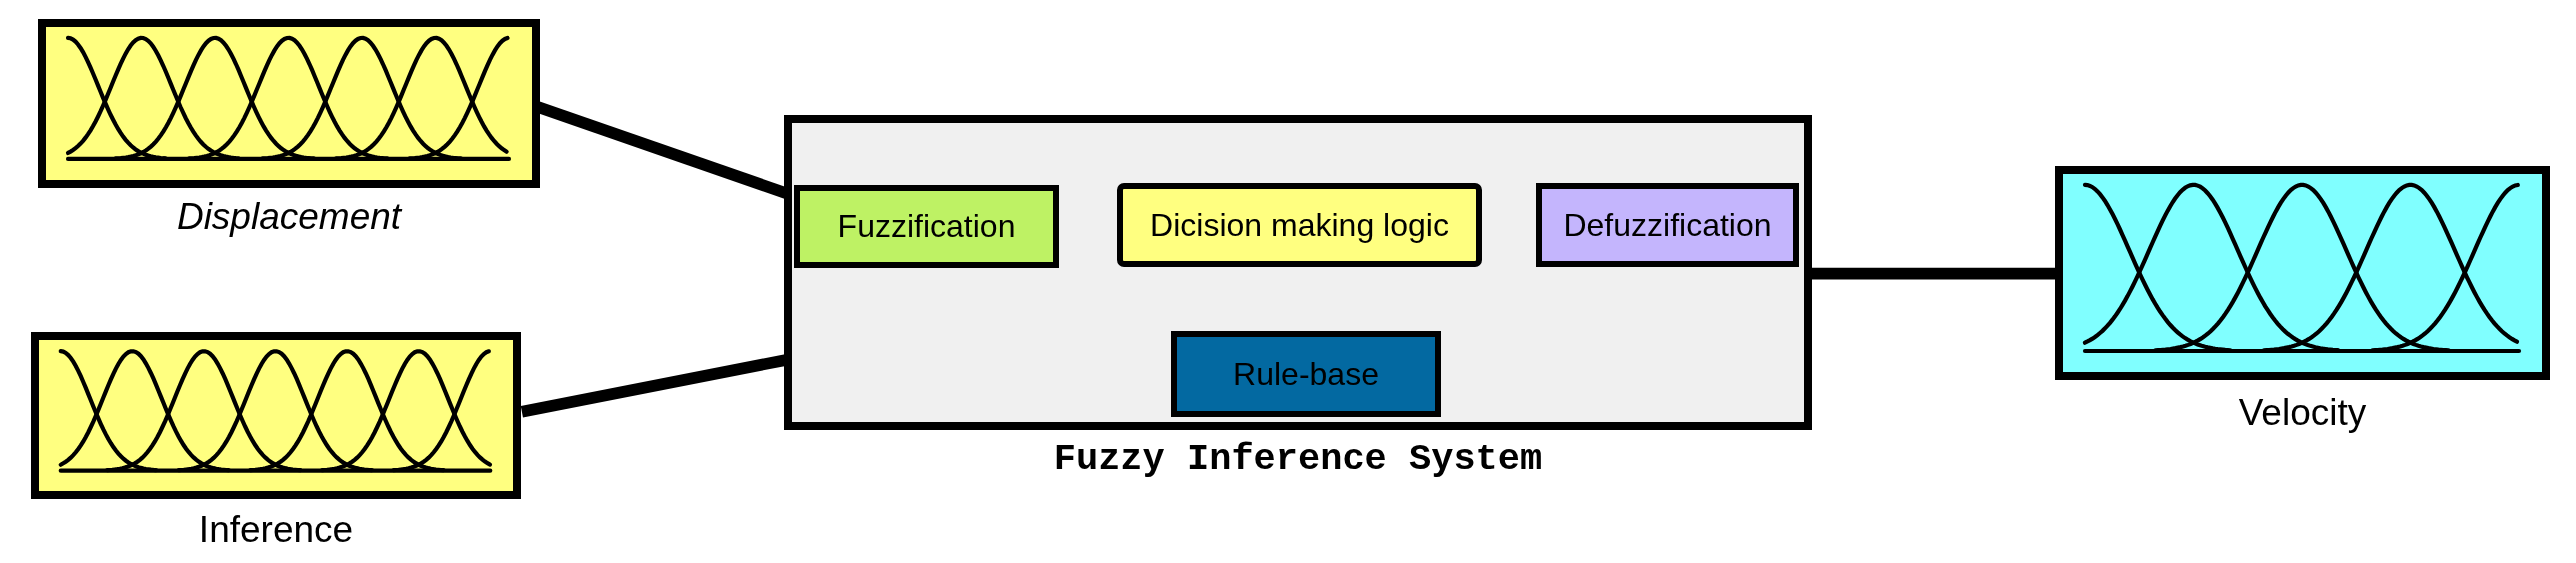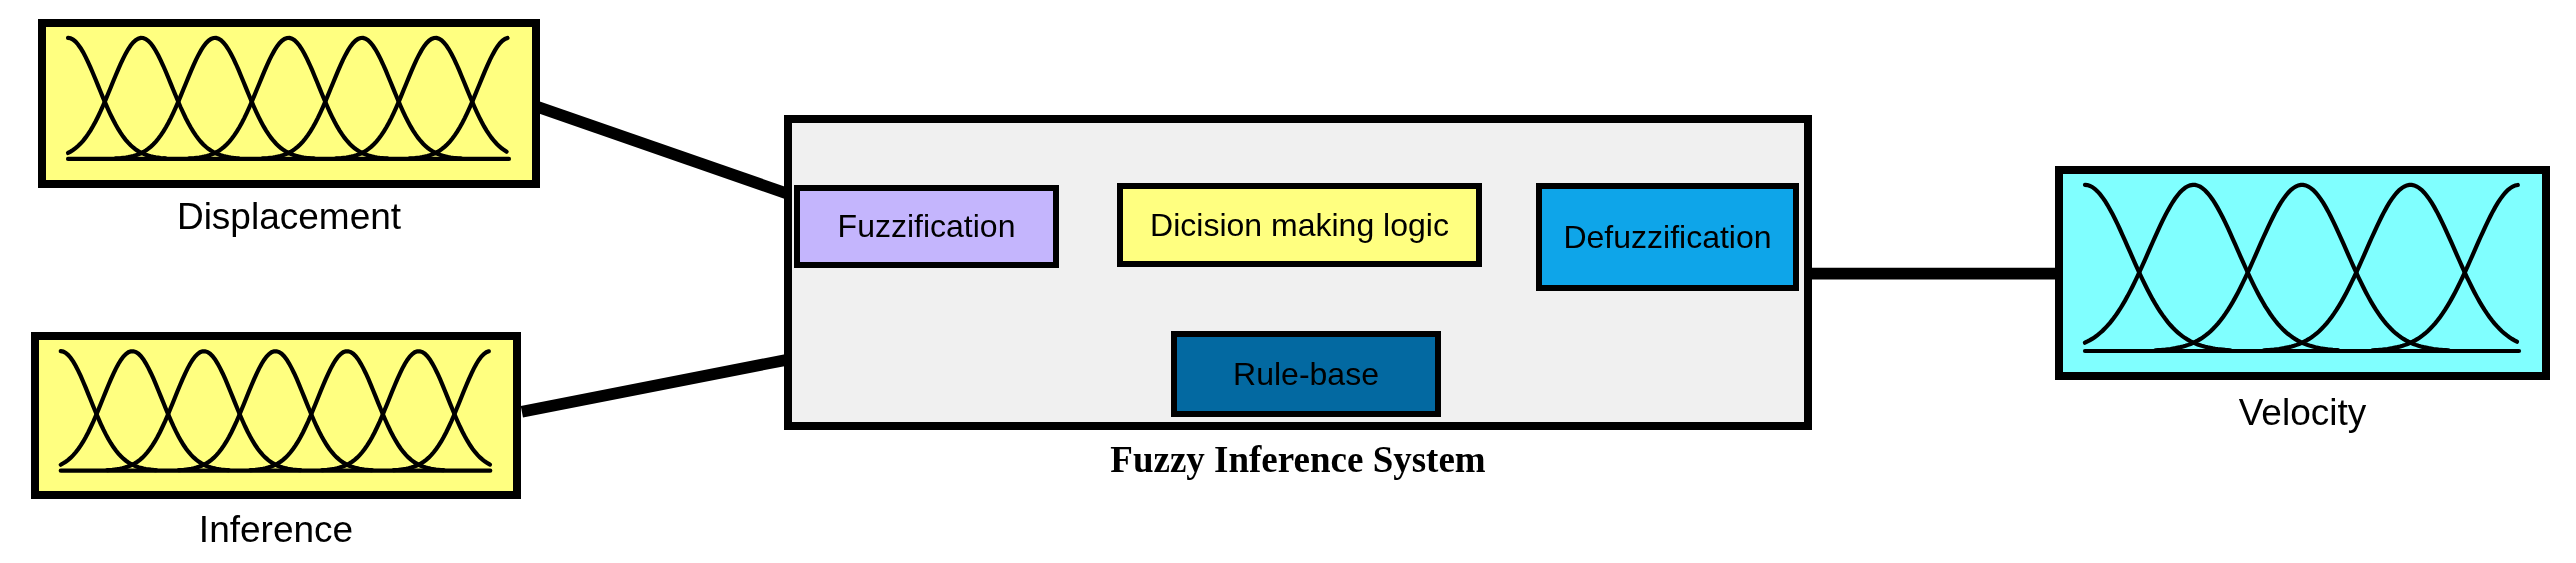--- a/index.html
+++ b/index.html
@@ -46,21 +46,21 @@
     justify-content: center;
     font-size: 32px;
     color: #000000;
     z-index: 2;
     white-space: nowrap;
   }
 
   .fis-caption {
     position: absolute;
     text-align: center;
-    font-family: Liberation Serif, serif;
+    font-family: Liberation Mono, monospace;
     font-weight: bold;
     font-size: 37px;
     color: #000000;
     z-index: 1;
   }
 </style>
 </head>
 <body>
 
 <div id="canvas">
@@ -84,46 +84,46 @@
         <path d="M 26 158 L 554 158" fill="none" stroke="#000000" stroke-width="5" stroke-linecap="round"></path>
         <path d="M 26.0 13.0 L 29.0 13.5 L 32.0 15.0 L 35.0 17.5 L 38.0 20.9 L 41.0 25.1 L 44.0 30.1 L 47.0 35.8 L 50.0 42.0 L 53.0 48.7 L 56.0 55.7 L 59.0 62.9 L 62.0 70.2 L 65.0 77.6 L 68.0 84.8 L 71.0 91.8 L 74.0 98.6 L 77.0 105.1 L 80.0 111.1 L 83.0 116.8 L 86.0 122.1 L 89.0 126.8 L 92.0 131.2 L 95.0 135.1 L 98.0 138.5 L 101.0 141.6 L 104.0 144.3 L 107.0 146.6 L 110.0 148.6 L 113.0 150.3 L 116.0 151.7 L 119.0 152.9 L 122.0 153.9 L 125.0 154.7 L 128.0 155.4 L 131.0 156.0 L 134.0 156.4 L 137.0 156.8 L 140.0 157.1 L 143.0 157.3" fill="none" stroke="#000000" stroke-width="5" stroke-linecap="round"></path>
         <path d="M 26.0 150.8 L 29.0 149.2 L 32.0 147.3 L 35.0 145.1 L 38.0 142.5 L 41.0 139.6 L 44.0 136.3 L 47.0 132.5 L 50.0 128.3 L 53.0 123.7 L 56.0 118.6 L 59.0 113.1 L 62.0 107.1 L 65.0 100.8 L 68.0 94.1 L 71.0 87.2 L 74.0 80.0 L 77.0 72.7 L 80.0 65.3 L 83.0 58.1 L 86.0 51.0 L 89.0 44.2 L 92.0 37.8 L 95.0 31.9 L 98.0 26.7 L 101.0 22.2 L 104.0 18.5 L 107.0 15.7 L 110.0 13.9 L 113.0 13.1 L 116.0 13.2 L 119.0 14.4 L 122.0 16.6 L 125.0 19.6 L 128.0 23.6 L 131.0 28.4 L 134.0 33.8 L 137.0 39.9 L 140.0 46.4 L 143.0 53.3 L 146.0 60.5 L 149.0 67.8 L 152.0 75.1 L 155.0 82.4 L 158.0 89.5 L 161.0 96.4 L 164.0 102.9 L 167.0 109.2 L 170.0 115.0 L 173.0 120.4 L 176.0 125.3 L 179.0 129.8 L 182.0 133.8 L 185.0 137.4 L 188.0 140.6 L 191.0 143.4 L 194.0 145.8 L 197.0 147.9 L 200.0 149.7 L 203.0 151.3 L 206.0 152.5 L 209.0 153.6 L 212.0 154.5 L 215.0 155.2 L 218.0 155.8 L 221.0 156.3 L 224.0 156.7 L 227.0 157.0 L 230.0 157.2" fill="none" stroke="#000000" stroke-width="5" stroke-linecap="round"></path>
         <path d="M 83.2 157.4 L 86.2 157.2 L 89.2 157.0 L 92.2 156.6 L 95.2 156.3 L 98.2 155.8 L 101.2 155.2 L 104.2 154.4 L 107.2 153.5 L 110.2 152.5 L 113.2 151.2 L 116.2 149.6 L 119.2 147.8 L 122.2 145.7 L 125.2 143.2 L 128.2 140.4 L 131.2 137.2 L 134.2 133.6 L 137.2 129.5 L 140.2 125.0 L 143.2 120.0 L 146.2 114.6 L 149.2 108.8 L 152.2 102.5 L 155.2 95.9 L 158.2 89.0 L 161.2 81.9 L 164.2 74.6 L 167.2 67.3 L 170.2 60.0 L 173.2 52.8 L 176.2 46.0 L 179.2 39.4 L 182.2 33.4 L 185.2 28.0 L 188.2 23.3 L 191.2 19.4 L 194.2 16.4 L 197.2 14.3 L 200.2 13.2 L 203.2 13.1 L 206.2 14.0 L 209.2 15.9 L 212.2 18.7 L 215.2 22.5 L 218.2 27.0 L 221.2 32.3 L 224.2 38.2 L 227.2 44.6 L 230.2 51.4 L 233.2 58.6 L 236.2 65.8 L 239.2 73.2 L 242.2 80.5 L 245.2 87.6 L 248.2 94.6 L 251.2 101.2 L 254.2 107.5 L 257.2 113.5 L 260.2 119.0 L 263.2 124.0 L 266.2 128.6 L 269.2 132.8 L 272.2 136.5 L 275.2 139.8 L 278.2 142.7 L 281.2 145.2 L 284.2 147.4 L 287.2 149.3 L 290.2 150.9 L 293.2 152.2 L 296.2 153.3 L 299.2 154.3 L 302.2 155.0 L 305.2 155.7 L 308.2 156.2 L 311.2 156.6 L 314.2 156.9 L 317.2 157.2 L 320.2 157.4" fill="none" stroke="#000000" stroke-width="5" stroke-linecap="round"></path>
         <path d="M 171.2 157.4 L 174.2 157.2 L 177.2 157.0 L 180.2 156.6 L 183.2 156.3 L 186.2 155.8 L 189.2 155.2 L 192.2 154.4 L 195.2 153.5 L 198.2 152.5 L 201.2 151.2 L 204.2 149.6 L 207.2 147.8 L 210.2 145.7 L 213.2 143.2 L 216.2 140.4 L 219.2 137.2 L 222.2 133.6 L 225.2 129.5 L 228.2 125.0 L 231.2 120.0 L 234.2 114.6 L 237.2 108.8 L 240.2 102.5 L 243.2 95.9 L 246.2 89.0 L 249.2 81.9 L 252.2 74.6 L 255.2 67.3 L 258.2 60.0 L 261.2 52.8 L 264.2 46.0 L 267.2 39.4 L 270.2 33.4 L 273.2 28.0 L 276.2 23.3 L 279.2 19.4 L 282.2 16.4 L 285.2 14.3 L 288.2 13.2 L 291.2 13.1 L 294.2 14.0 L 297.2 15.9 L 300.2 18.7 L 303.2 22.5 L 306.2 27.0 L 309.2 32.3 L 312.2 38.2 L 315.2 44.6 L 318.2 51.4 L 321.2 58.6 L 324.2 65.8 L 327.2 73.2 L 330.2 80.5 L 333.2 87.6 L 336.2 94.6 L 339.2 101.2 L 342.2 107.5 L 345.2 113.5 L 348.2 119.0 L 351.2 124.0 L 354.2 128.6 L 357.2 132.8 L 360.2 136.5 L 363.2 139.8 L 366.2 142.7 L 369.2 145.2 L 372.2 147.4 L 375.2 149.3 L 378.2 150.9 L 381.2 152.2 L 384.2 153.3 L 387.2 154.3 L 390.2 155.0 L 393.2 155.7 L 396.2 156.2 L 399.2 156.6 L 402.2 156.9 L 405.2 157.2 L 408.2 157.4" fill="none" stroke="#000000" stroke-width="5" stroke-linecap="round"></path>
         <path d="M 259.2 157.4 L 262.2 157.2 L 265.2 157.0 L 268.2 156.6 L 271.2 156.3 L 274.2 155.8 L 277.2 155.2 L 280.2 154.4 L 283.2 153.5 L 286.2 152.5 L 289.2 151.2 L 292.2 149.6 L 295.2 147.8 L 298.2 145.7 L 301.2 143.2 L 304.2 140.4 L 307.2 137.2 L 310.2 133.6 L 313.2 129.5 L 316.2 125.0 L 319.2 120.0 L 322.2 114.6 L 325.2 108.8 L 328.2 102.5 L 331.2 95.9 L 334.2 89.0 L 337.2 81.9 L 340.2 74.6 L 343.2 67.3 L 346.2 60.0 L 349.2 52.8 L 352.2 46.0 L 355.2 39.4 L 358.2 33.4 L 361.2 28.0 L 364.2 23.3 L 367.2 19.4 L 370.2 16.4 L 373.2 14.3 L 376.2 13.2 L 379.2 13.1 L 382.2 14.0 L 385.2 15.9 L 388.2 18.7 L 391.2 22.5 L 394.2 27.0 L 397.2 32.3 L 400.2 38.2 L 403.2 44.6 L 406.2 51.4 L 409.2 58.6 L 412.2 65.8 L 415.2 73.2 L 418.2 80.5 L 421.2 87.6 L 424.2 94.6 L 427.2 101.2 L 430.2 107.5 L 433.2 113.5 L 436.2 119.0 L 439.2 124.0 L 442.2 128.6 L 445.2 132.8 L 448.2 136.5 L 451.2 139.8 L 454.2 142.7 L 457.2 145.2 L 460.2 147.4 L 463.2 149.3 L 466.2 150.9 L 469.2 152.2 L 472.2 153.3 L 475.2 154.3 L 478.2 155.0 L 481.2 155.7 L 484.2 156.2 L 487.2 156.6 L 490.2 156.9 L 493.2 157.2 L 496.2 157.4" fill="none" stroke="#000000" stroke-width="5" stroke-linecap="round"></path>
         <path d="M 347.2 157.4 L 350.2 157.2 L 353.2 157.0 L 356.2 156.6 L 359.2 156.3 L 362.2 155.8 L 365.2 155.2 L 368.2 154.4 L 371.2 153.5 L 374.2 152.5 L 377.2 151.2 L 380.2 149.6 L 383.2 147.8 L 386.2 145.7 L 389.2 143.2 L 392.2 140.4 L 395.2 137.2 L 398.2 133.6 L 401.2 129.5 L 404.2 125.0 L 407.2 120.0 L 410.2 114.6 L 413.2 108.8 L 416.2 102.5 L 419.2 95.9 L 422.2 89.0 L 425.2 81.9 L 428.2 74.6 L 431.2 67.3 L 434.2 60.0 L 437.2 52.8 L 440.2 46.0 L 443.2 39.4 L 446.2 33.4 L 449.2 28.0 L 452.2 23.3 L 455.2 19.4 L 458.2 16.4 L 461.2 14.3 L 464.2 13.2 L 467.2 13.1 L 470.2 14.0 L 473.2 15.9 L 476.2 18.7 L 479.2 22.5 L 482.2 27.0 L 485.2 32.3 L 488.2 38.2 L 491.2 44.6 L 494.2 51.4 L 497.2 58.6 L 500.2 65.8 L 503.2 73.2 L 506.2 80.5 L 509.2 87.6 L 512.2 94.6 L 515.2 101.2 L 518.2 107.5 L 521.2 113.5 L 524.2 119.0 L 527.2 124.0 L 530.2 128.6 L 533.2 132.8 L 536.2 136.5 L 539.2 139.8 L 542.2 142.7 L 545.2 145.2 L 548.2 147.4 L 551.2 149.3" fill="none" stroke="#000000" stroke-width="5" stroke-linecap="round"></path>
         <path d="M 435.2 157.4 L 438.2 157.2 L 441.2 157.0 L 444.2 156.6 L 447.2 156.3 L 450.2 155.8 L 453.2 155.2 L 456.2 154.4 L 459.2 153.5 L 462.2 152.5 L 465.2 151.2 L 468.2 149.6 L 471.2 147.8 L 474.2 145.7 L 477.2 143.2 L 480.2 140.4 L 483.2 137.2 L 486.2 133.6 L 489.2 129.5 L 492.2 125.0 L 495.2 120.0 L 498.2 114.6 L 501.2 108.8 L 504.2 102.5 L 507.2 95.9 L 510.2 89.0 L 513.2 81.9 L 516.2 74.6 L 519.2 67.3 L 522.2 60.0 L 525.2 52.8 L 528.2 46.0 L 531.2 39.4 L 534.2 33.4 L 537.2 28.0 L 540.2 23.3 L 543.2 19.4 L 546.2 16.4 L 549.2 14.3 L 552.2 13.2" fill="none" stroke="#000000" stroke-width="5" stroke-linecap="round"></path>
       </svg>
   </div>
-  <div class="outer-label" style="left:38px; top:197px; width:502px;">Displacement</div>
+  <div class="outer-label" style="left:38px; top:197px; width:502px;font-style:italic;">Displacement</div>
 
   <div class="mf-box" style="left: 31px; top: 332px; width: 490px; height: 167px; background: rgb(255, 255, 128);">
     <svg width="473" height="151" viewBox="0 0 566 180">
         <path d="M 26 156 L 540 156" fill="none" stroke="#000000" stroke-width="5" stroke-linecap="round"></path>
         <path d="M 26.0 13.0 L 29.0 13.5 L 32.0 15.1 L 35.0 17.7 L 38.0 21.2 L 41.0 25.6 L 44.0 30.7 L 47.0 36.6 L 50.0 43.0 L 53.0 49.9 L 56.0 57.0 L 59.0 64.4 L 62.0 71.8 L 65.0 79.2 L 68.0 86.5 L 71.0 93.5 L 74.0 100.2 L 77.0 106.6 L 80.0 112.6 L 83.0 118.1 L 86.0 123.2 L 89.0 127.8 L 92.0 131.9 L 95.0 135.6 L 98.0 138.8 L 101.0 141.7 L 104.0 144.1 L 107.0 146.2 L 110.0 148.0 L 113.0 149.5 L 116.0 150.8 L 119.0 151.8 L 122.0 152.7 L 125.0 153.4 L 128.0 154.0 L 131.0 154.4 L 134.0 154.8 L 137.0 155.1 L 140.0 155.3" fill="none" stroke="#000000" stroke-width="5" stroke-linecap="round"></path>
         <path d="M 26.0 148.9 L 29.0 147.2 L 32.0 145.3 L 35.0 143.1 L 38.0 140.4 L 41.0 137.4 L 44.0 134.0 L 47.0 130.1 L 50.0 125.8 L 53.0 121.0 L 56.0 115.7 L 59.0 110.0 L 62.0 103.8 L 65.0 97.3 L 68.0 90.4 L 71.0 83.3 L 74.0 75.9 L 77.0 68.5 L 80.0 61.1 L 83.0 53.8 L 86.0 46.8 L 89.0 40.1 L 92.0 33.9 L 95.0 28.3 L 98.0 23.5 L 101.0 19.5 L 104.0 16.4 L 107.0 14.3 L 110.0 13.2 L 113.0 13.1 L 116.0 14.1 L 119.0 16.1 L 122.0 19.1 L 125.0 23.0 L 128.0 27.8 L 131.0 33.3 L 134.0 39.4 L 137.0 46.0 L 140.0 53.0 L 143.0 60.3 L 146.0 67.7 L 149.0 75.1 L 152.0 82.5 L 155.0 89.6 L 158.0 96.5 L 161.0 103.1 L 164.0 109.3 L 167.0 115.1 L 170.0 120.4 L 173.0 125.3 L 176.0 129.7 L 179.0 133.6 L 182.0 137.1 L 185.0 140.1 L 188.0 142.8 L 191.0 145.1 L 194.0 147.0 L 197.0 148.7 L 200.0 150.1 L 203.0 151.3 L 206.0 152.2 L 209.0 153.0 L 212.0 153.7 L 215.0 154.2 L 218.0 154.6 L 221.0 154.9 L 224.0 155.2 L 227.0 155.4" fill="none" stroke="#000000" stroke-width="5" stroke-linecap="round"></path>
         <path d="M 81.7 155.4 L 84.7 155.2 L 87.7 155.0 L 90.7 154.6 L 93.7 154.2 L 96.7 153.7 L 99.7 153.1 L 102.7 152.3 L 105.7 151.4 L 108.7 150.2 L 111.7 148.9 L 114.7 147.2 L 117.7 145.3 L 120.7 143.0 L 123.7 140.4 L 126.7 137.4 L 129.7 134.0 L 132.7 130.1 L 135.7 125.8 L 138.7 121.0 L 141.7 115.7 L 144.7 110.0 L 147.7 103.8 L 150.7 97.3 L 153.7 90.4 L 156.7 83.2 L 159.7 75.9 L 162.7 68.5 L 165.7 61.0 L 168.7 53.8 L 171.7 46.7 L 174.7 40.1 L 177.7 33.9 L 180.7 28.3 L 183.7 23.5 L 186.7 19.5 L 189.7 16.4 L 192.7 14.3 L 195.7 13.2 L 198.7 13.1 L 201.7 14.1 L 204.7 16.1 L 207.7 19.1 L 210.7 23.0 L 213.7 27.8 L 216.7 33.3 L 219.7 39.4 L 222.7 46.0 L 225.7 53.0 L 228.7 60.3 L 231.7 67.7 L 234.7 75.2 L 237.7 82.5 L 240.7 89.7 L 243.7 96.6 L 246.7 103.2 L 249.7 109.4 L 252.7 115.1 L 255.7 120.4 L 258.7 125.3 L 261.7 129.7 L 264.7 133.6 L 267.7 137.1 L 270.7 140.1 L 273.7 142.8 L 276.7 145.1 L 279.7 147.1 L 282.7 148.7 L 285.7 150.1 L 288.7 151.3 L 291.7 152.2 L 294.7 153.0 L 297.7 153.7 L 300.7 154.2 L 303.7 154.6 L 306.7 154.9 L 309.7 155.2 L 312.7 155.4" fill="none" stroke="#000000" stroke-width="5" stroke-linecap="round"></path>
         <path d="M 167.3 155.4 L 170.3 155.2 L 173.3 155.0 L 176.3 154.6 L 179.3 154.2 L 182.3 153.7 L 185.3 153.1 L 188.3 152.3 L 191.3 151.4 L 194.3 150.2 L 197.3 148.9 L 200.3 147.2 L 203.3 145.3 L 206.3 143.0 L 209.3 140.4 L 212.3 137.4 L 215.3 134.0 L 218.3 130.1 L 221.3 125.8 L 224.3 121.0 L 227.3 115.7 L 230.3 110.0 L 233.3 103.8 L 236.3 97.3 L 239.3 90.4 L 242.3 83.2 L 245.3 75.9 L 248.3 68.5 L 251.3 61.0 L 254.3 53.8 L 257.3 46.7 L 260.3 40.1 L 263.3 33.9 L 266.3 28.3 L 269.3 23.5 L 272.3 19.5 L 275.3 16.4 L 278.3 14.3 L 281.3 13.2 L 284.3 13.1 L 287.3 14.1 L 290.3 16.1 L 293.3 19.1 L 296.3 23.0 L 299.3 27.8 L 302.3 33.3 L 305.3 39.4 L 308.3 46.0 L 311.3 53.0 L 314.3 60.3 L 317.3 67.7 L 320.3 75.2 L 323.3 82.5 L 326.3 89.7 L 329.3 96.6 L 332.3 103.2 L 335.3 109.4 L 338.3 115.1 L 341.3 120.4 L 344.3 125.3 L 347.3 129.7 L 350.3 133.6 L 353.3 137.1 L 356.3 140.1 L 359.3 142.8 L 362.3 145.1 L 365.3 147.1 L 368.3 148.7 L 371.3 150.1 L 374.3 151.3 L 377.3 152.2 L 380.3 153.0 L 383.3 153.7 L 386.3 154.2 L 389.3 154.6 L 392.3 154.9 L 395.3 155.2 L 398.3 155.4" fill="none" stroke="#000000" stroke-width="5" stroke-linecap="round"></path>
         <path d="M 253.0 155.4 L 256.0 155.2 L 259.0 155.0 L 262.0 154.6 L 265.0 154.2 L 268.0 153.7 L 271.0 153.1 L 274.0 152.3 L 277.0 151.4 L 280.0 150.2 L 283.0 148.9 L 286.0 147.2 L 289.0 145.3 L 292.0 143.0 L 295.0 140.4 L 298.0 137.4 L 301.0 134.0 L 304.0 130.1 L 307.0 125.8 L 310.0 121.0 L 313.0 115.7 L 316.0 110.0 L 319.0 103.8 L 322.0 97.3 L 325.0 90.4 L 328.0 83.2 L 331.0 75.9 L 334.0 68.5 L 337.0 61.0 L 340.0 53.8 L 343.0 46.7 L 346.0 40.1 L 349.0 33.9 L 352.0 28.3 L 355.0 23.5 L 358.0 19.5 L 361.0 16.4 L 364.0 14.3 L 367.0 13.2 L 370.0 13.1 L 373.0 14.1 L 376.0 16.1 L 379.0 19.1 L 382.0 23.0 L 385.0 27.8 L 388.0 33.3 L 391.0 39.4 L 394.0 46.0 L 397.0 53.0 L 400.0 60.3 L 403.0 67.7 L 406.0 75.2 L 409.0 82.5 L 412.0 89.7 L 415.0 96.6 L 418.0 103.2 L 421.0 109.4 L 424.0 115.1 L 427.0 120.4 L 430.0 125.3 L 433.0 129.7 L 436.0 133.6 L 439.0 137.1 L 442.0 140.1 L 445.0 142.8 L 448.0 145.1 L 451.0 147.1 L 454.0 148.7 L 457.0 150.1 L 460.0 151.3 L 463.0 152.2 L 466.0 153.0 L 469.0 153.7 L 472.0 154.2 L 475.0 154.6 L 478.0 154.9 L 481.0 155.2 L 484.0 155.4" fill="none" stroke="#000000" stroke-width="5" stroke-linecap="round"></path>
         <path d="M 338.7 155.4 L 341.7 155.2 L 344.7 155.0 L 347.7 154.6 L 350.7 154.2 L 353.7 153.7 L 356.7 153.1 L 359.7 152.3 L 362.7 151.4 L 365.7 150.2 L 368.7 148.9 L 371.7 147.2 L 374.7 145.3 L 377.7 143.0 L 380.7 140.4 L 383.7 137.4 L 386.7 134.0 L 389.7 130.1 L 392.7 125.8 L 395.7 121.0 L 398.7 115.7 L 401.7 110.0 L 404.7 103.8 L 407.7 97.3 L 410.7 90.4 L 413.7 83.2 L 416.7 75.9 L 419.7 68.5 L 422.7 61.0 L 425.7 53.8 L 428.7 46.7 L 431.7 40.1 L 434.7 33.9 L 437.7 28.3 L 440.7 23.5 L 443.7 19.5 L 446.7 16.4 L 449.7 14.3 L 452.7 13.2 L 455.7 13.1 L 458.7 14.1 L 461.7 16.1 L 464.7 19.1 L 467.7 23.0 L 470.7 27.8 L 473.7 33.3 L 476.7 39.4 L 479.7 46.0 L 482.7 53.0 L 485.7 60.3 L 488.7 67.7 L 491.7 75.2 L 494.7 82.5 L 497.7 89.7 L 500.7 96.6 L 503.7 103.2 L 506.7 109.4 L 509.7 115.1 L 512.7 120.4 L 515.7 125.3 L 518.7 129.7 L 521.7 133.6 L 524.7 137.1 L 527.7 140.1 L 530.7 142.8 L 533.7 145.1 L 536.7 147.1 L 539.7 148.7" fill="none" stroke="#000000" stroke-width="5" stroke-linecap="round"></path>
         <path d="M 424.3 155.4 L 427.3 155.2 L 430.3 155.0 L 433.3 154.6 L 436.3 154.2 L 439.3 153.7 L 442.3 153.1 L 445.3 152.3 L 448.3 151.4 L 451.3 150.2 L 454.3 148.9 L 457.3 147.2 L 460.3 145.3 L 463.3 143.0 L 466.3 140.4 L 469.3 137.4 L 472.3 134.0 L 475.3 130.1 L 478.3 125.8 L 481.3 121.0 L 484.3 115.7 L 487.3 110.0 L 490.3 103.8 L 493.3 97.3 L 496.3 90.4 L 499.3 83.2 L 502.3 75.9 L 505.3 68.5 L 508.3 61.0 L 511.3 53.8 L 514.3 46.7 L 517.3 40.1 L 520.3 33.9 L 523.3 28.3 L 526.3 23.5 L 529.3 19.5 L 532.3 16.4 L 535.3 14.3 L 538.3 13.2" fill="none" stroke="#000000" stroke-width="5" stroke-linecap="round"></path>
       </svg>
   </div>
   <div class="outer-label" style="left:31px; top:510px; width:490px;">Inference</div>
 
   <div class="fis-box" style="left: 784px; top: 115px; width: 1028px; height: 315px; background: rgb(240, 240, 240);"></div>
   <div class="fis-caption" style="left:784px; top:438px; width:1028px;">Fuzzy Inference System</div>
 
-  <div class="block" style="left: 794px; top: 185px; width: 265px; height: 83px; background: #c4b5fd;">
+  <div class="block" style="left: 794px; top: 185px; width: 265px; height: 83px; background: #bef264;">
     <span>Fuzzification</span>
   </div>
-  <div class="block" style="left: 1117px; top: 183px; width: 365px; height: 84px; background: rgb(255, 255, 128);">
+  <div class="block" style="left: 1117px; top: 183px; width: 365px; height: 84px; background: rgb(255, 255, 128); border-radius: 7px;">
     <span>Dicision making logic</span>
   </div>
-  <div class="block" style="left: 1536px; top: 183px; width: 263px; height: 108px; background: #0ea5e9; text-align: center;">
+  <div class="block" style="left: 1536px; top: 183px; width: 263px; height: 84px; background: #c4b5fd; text-align: center;">
     <span>Defuzzification</span>
   </div>
   <div class="block" style="left: 1171px; top: 331px; width: 270px; height: 86px; background: #0369a1;">
     <span>Rule-base</span>
   </div>
 
   <div class="mf-box" style="left: 2055px; top: 166px; width: 495px; height: 214px; background: rgb(128, 255, 255);">
     <svg width="478" height="197" viewBox="0 0 572 236">
         <path d="M 26 212 L 546 212" fill="none" stroke="#000000" stroke-width="5" stroke-linecap="round"></path>
         <path d="M 26.0 13.0 L 29.0 13.3 L 32.0 14.3 L 35.0 15.8 L 38.0 18.0 L 41.0 20.8 L 44.0 24.1 L 47.0 28.0 L 50.0 32.3 L 53.0 37.2 L 56.0 42.4 L 59.0 48.0 L 62.0 53.9 L 65.0 60.1 L 68.0 66.5 L 71.0 73.1 L 74.0 79.8 L 77.0 86.6 L 80.0 93.4 L 83.0 100.2 L 86.0 107.0 L 89.0 113.6 L 92.0 120.2 L 95.0 126.5 L 98.0 132.7 L 101.0 138.7 L 104.0 144.4 L 107.0 149.9 L 110.0 155.1 L 113.0 160.1 L 116.0 164.8 L 119.0 169.1 L 122.0 173.2 L 125.0 177.1 L 128.0 180.6 L 131.0 183.9 L 134.0 186.9 L 137.0 189.7 L 140.0 192.2 L 143.0 194.5 L 146.0 196.6 L 149.0 198.4 L 152.0 200.1 L 155.0 201.6 L 158.0 203.0 L 161.0 204.2 L 164.0 205.2 L 167.0 206.2 L 170.0 207.0 L 173.0 207.7 L 176.0 208.3 L 179.0 208.9 L 182.0 209.4 L 185.0 209.8 L 188.0 210.1 L 191.0 210.4 L 194.0 210.7 L 197.0 210.9 L 200.0 211.1" fill="none" stroke="#000000" stroke-width="5" stroke-linecap="round"></path>

